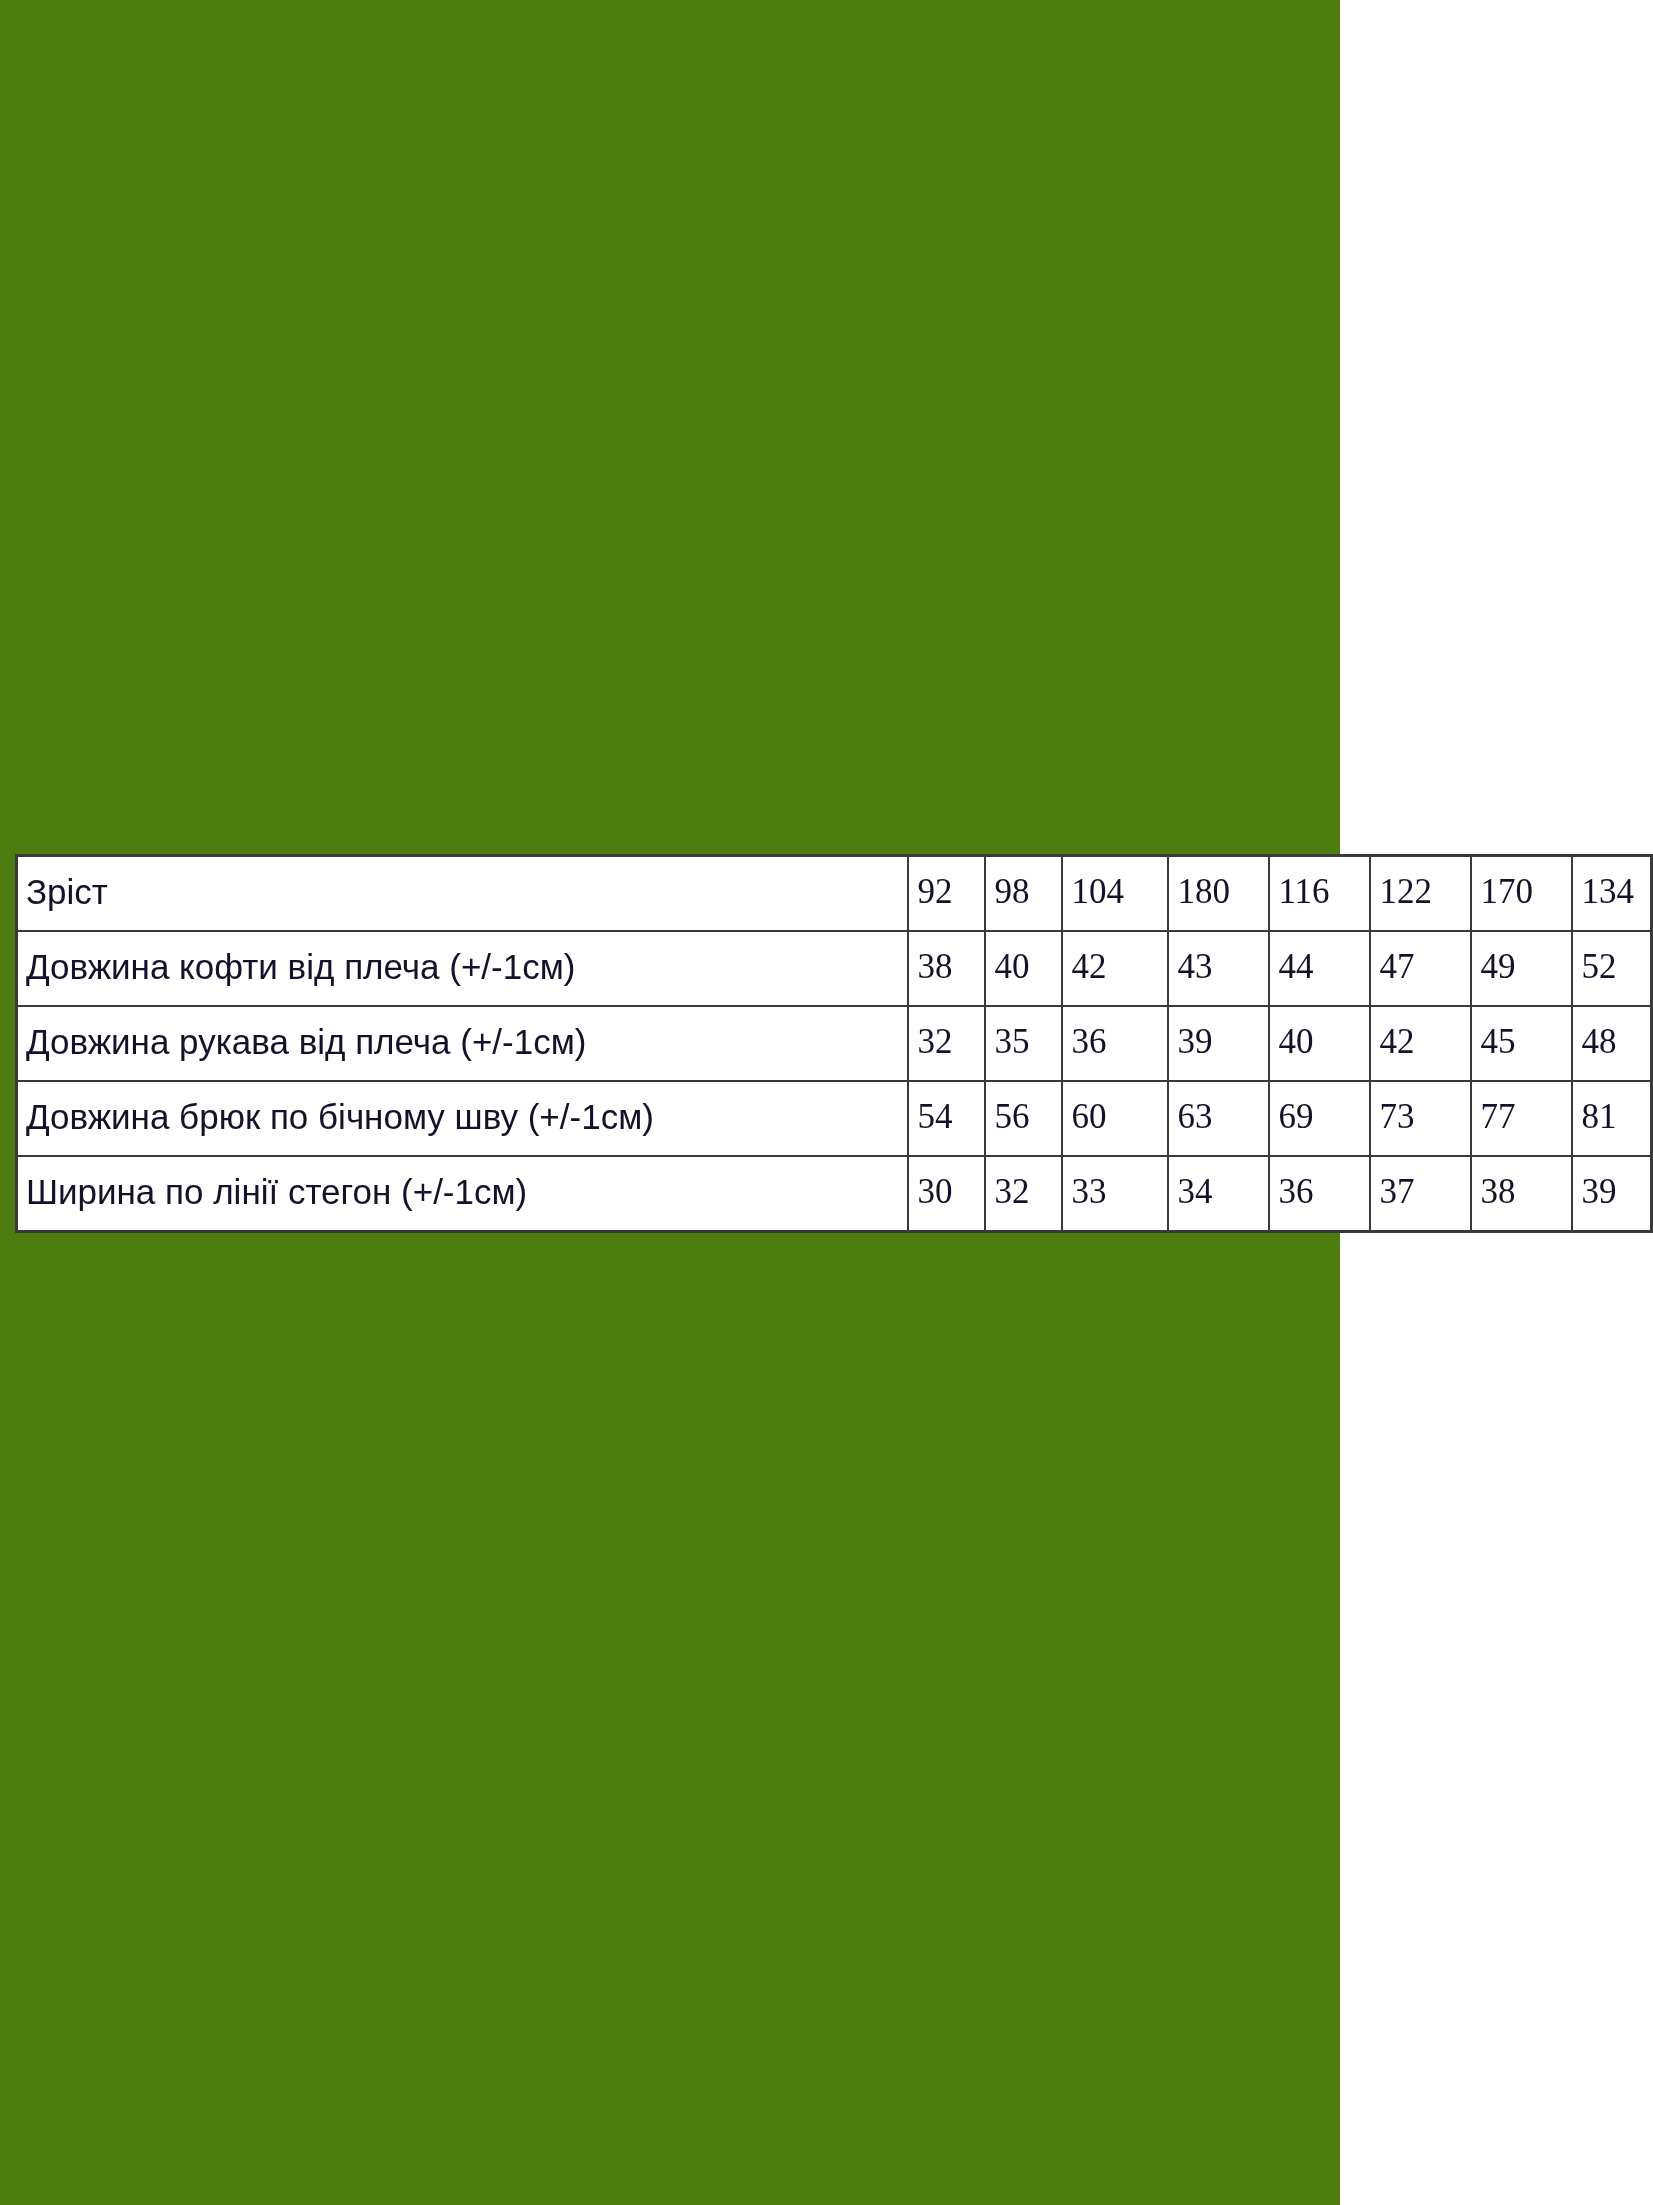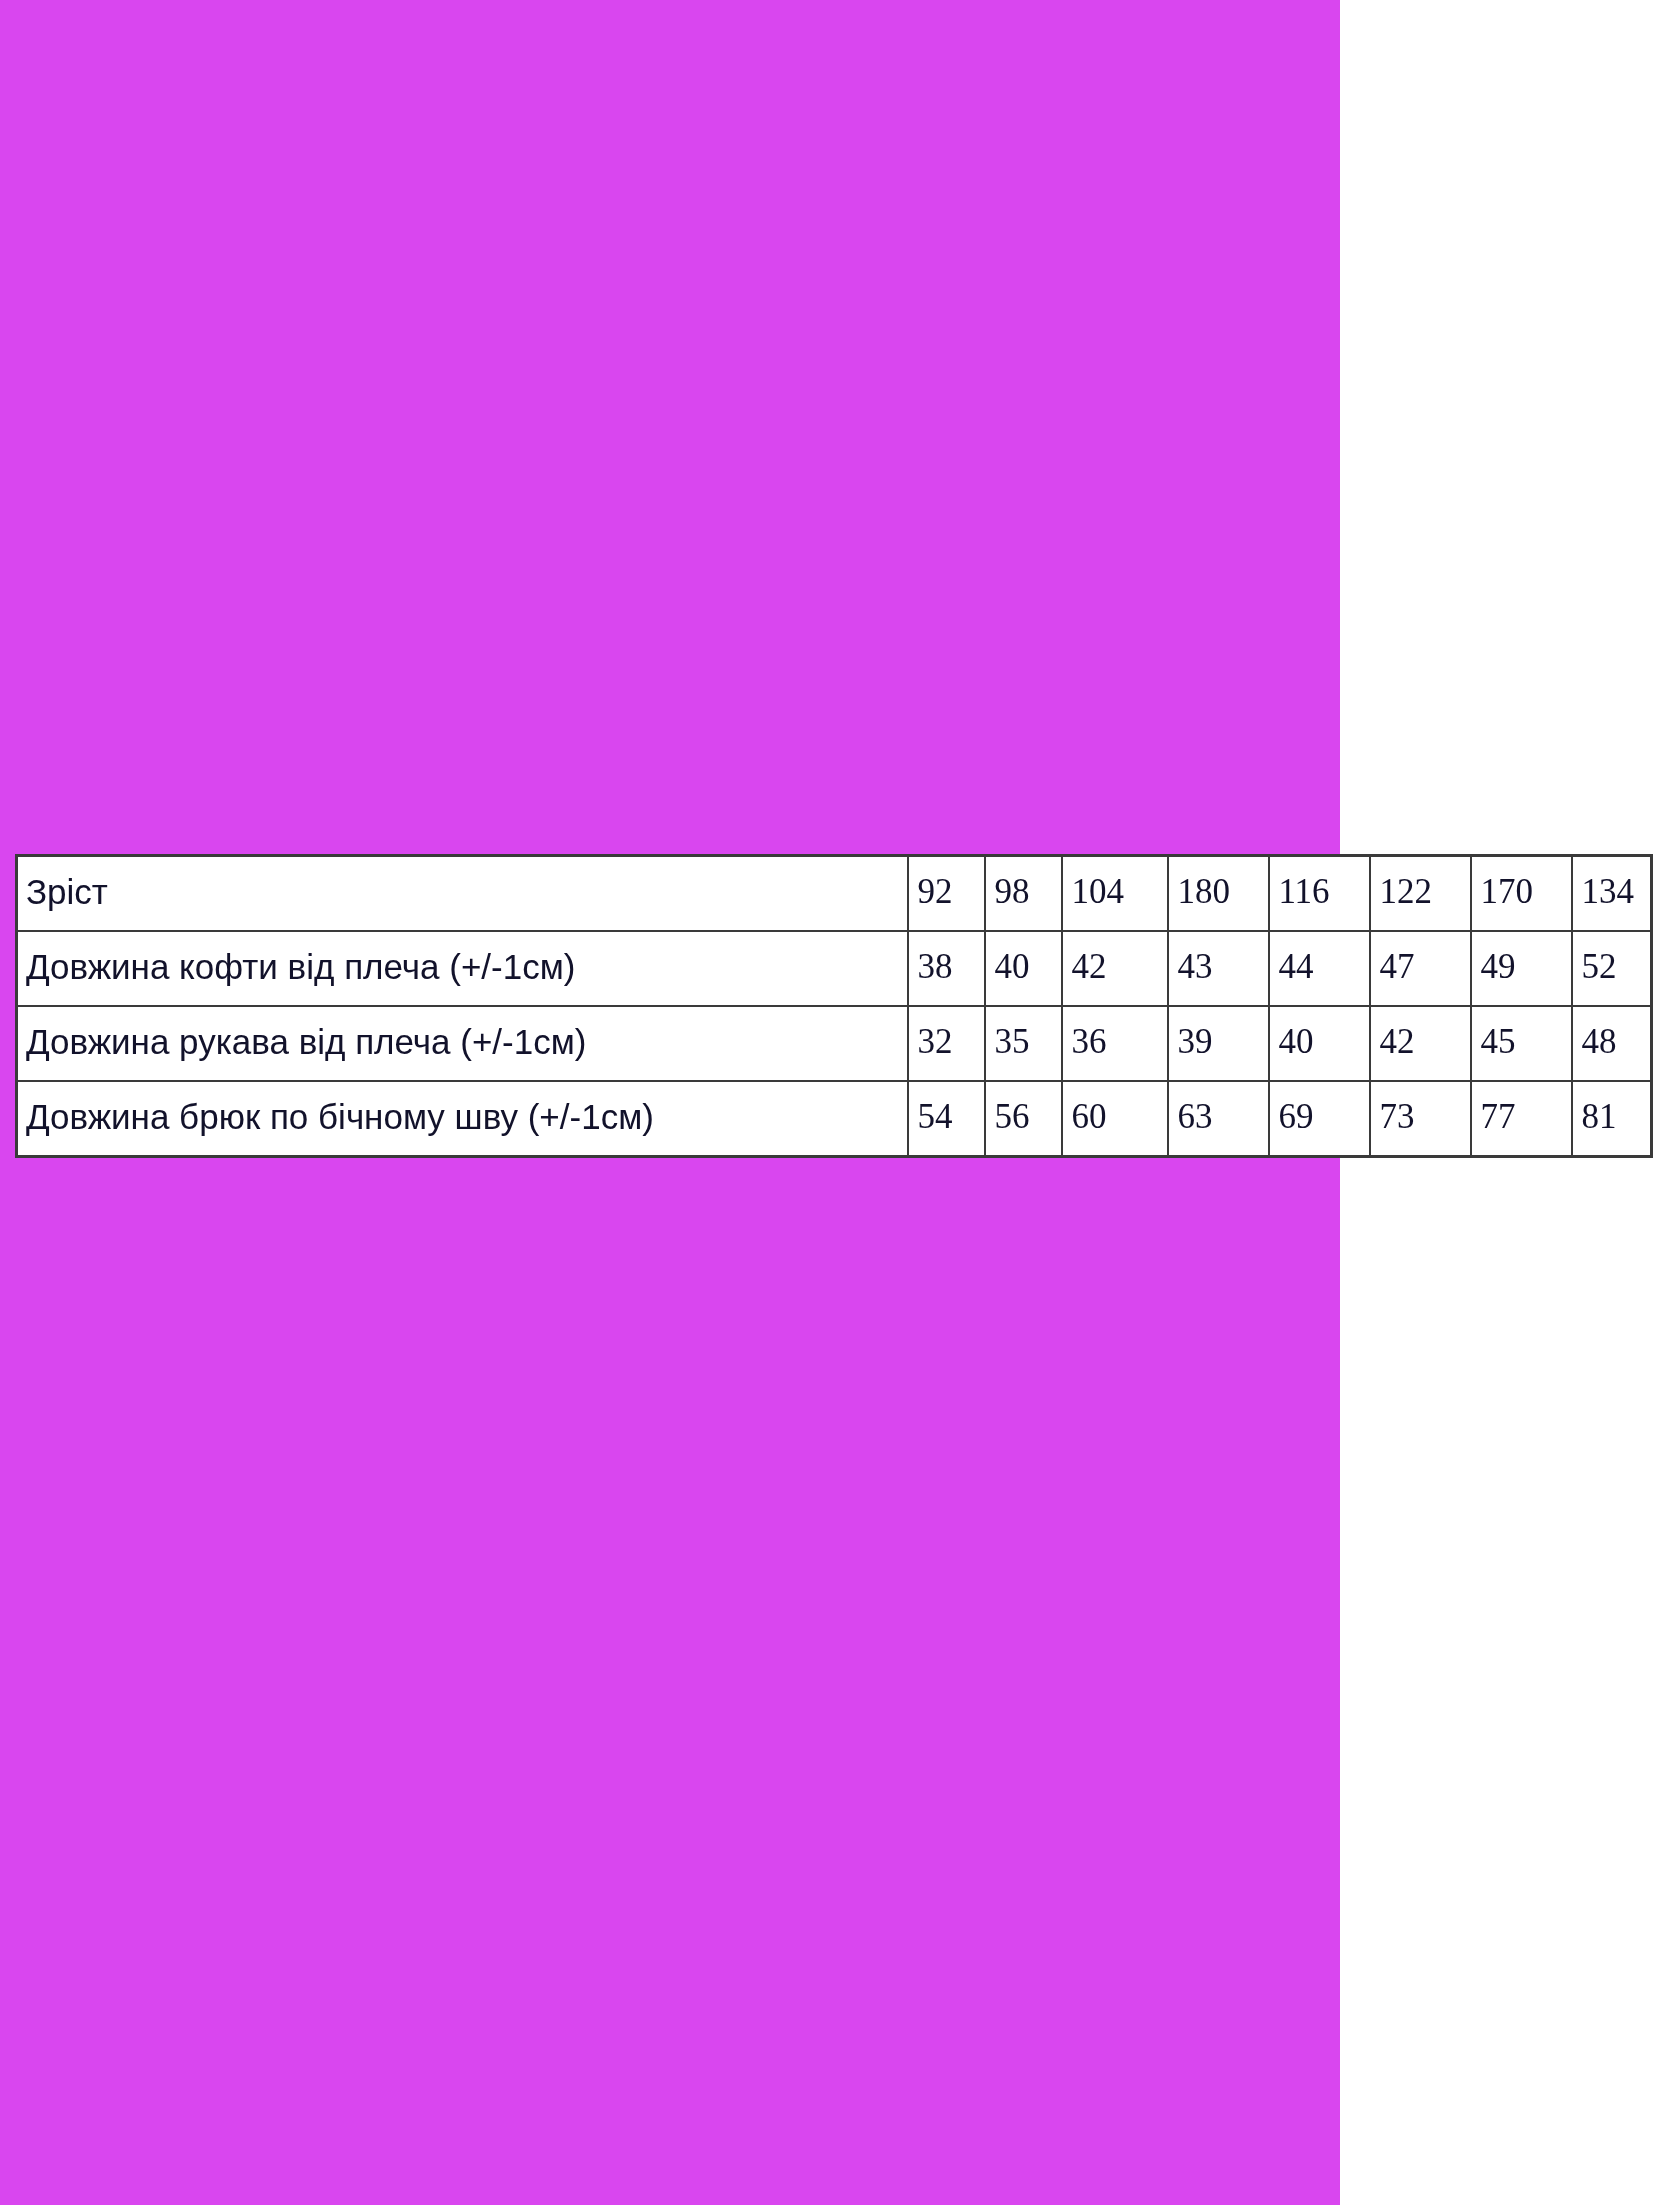--- a/index.html
+++ b/index.html
@@ -13,21 +13,21 @@
     position: relative;
     font-family: "Liberation Sans", sans-serif;
     color: #1a1a33;
   }
   .sheet {
     position: absolute;
     left: 0;
     top: 0;
     width: 1340px;
     height: 2205px;
-    background: #d946ef;
+    background: #4d7c0f;
   }
   .table-wrap {
     position: absolute;
     left: 14.7px;
     top: 854px;
     width: 1636px;
   }
   table.size-table {
     border-collapse: collapse;
     table-layout: fixed;
@@ -122,17 +122,28 @@
           <td class="label-cell">Довжина брюк по бічному шву (+/-1см)</td>
           <td class="val-cell">54</td>
           <td class="val-cell">56</td>
           <td class="val-cell">60</td>
           <td class="val-cell">63</td>
           <td class="val-cell">69</td>
           <td class="val-cell">73</td>
           <td class="val-cell">77</td>
           <td class="val-cell">81</td>
         </tr>
+        <tr>
+          <td class="label-cell">Ширина по лінії стегон (+/-1см)</td>
+          <td class="val-cell">30</td>
+          <td class="val-cell">32</td>
+          <td class="val-cell">33</td>
+          <td class="val-cell">34</td>
+          <td class="val-cell">36</td>
+          <td class="val-cell">37</td>
+          <td class="val-cell">38</td>
+          <td class="val-cell">39</td>
+        </tr>
       </tbody>
     </table>
   </div>
 </div>
 
 
 </body></html>

